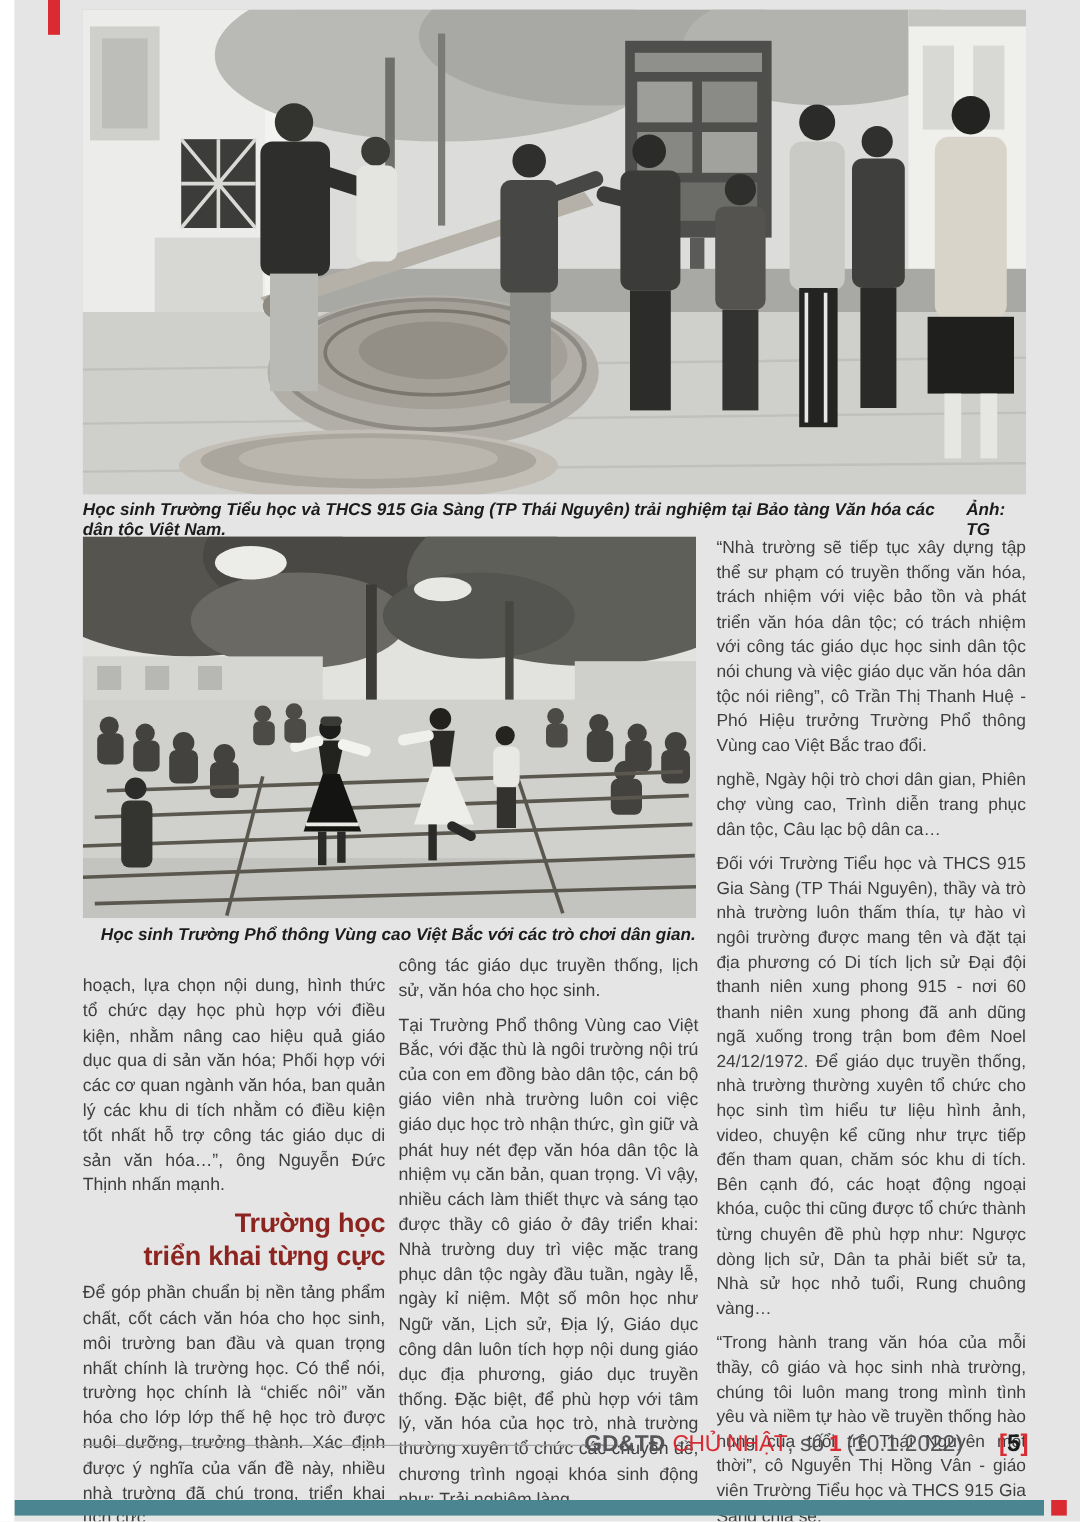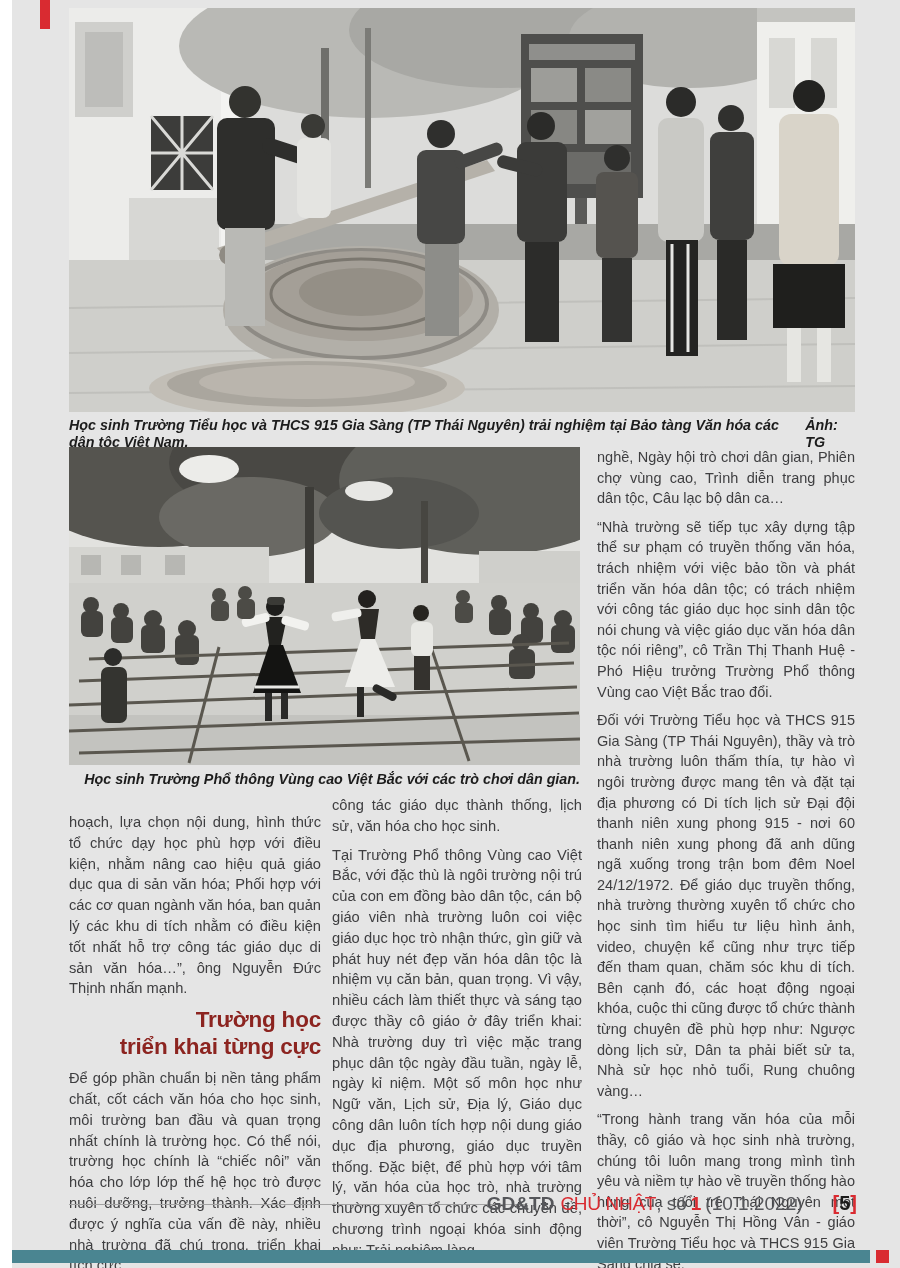--- a/index.html
+++ b/index.html
@@ -15,21 +15,21 @@
   figure{margin:0;}
   .photo{position:absolute; overflow:hidden; background:#d8d8d6;}
   .photo svg{display:block; width:100%; height:100%;}
   .photo1{left:57px; top:8px; width:786px; height:404px;}
   .photo2{left:57px; top:447px; width:511px; height:318px;}
 
   .cap{
     position:absolute; font-style:italic; font-weight:bold; font-size:14.3px; line-height:17px; color:#1c1c1c;
   }
   .cap1{left:57px; top:417px; width:786px; display:flex; justify-content:space-between;}
-  .cap2{left:57px; top:771px; width:511px;text-align:right;}
+  .cap2{left:72px; top:771px; width:511px;}
 
   .col{position:absolute; text-align:justify; font-size:14.7px; line-height:20.8px; color:#3e3e40;}
   .col p{margin:0 0 8px 0;}
   .col-left{left:57px; top:812px; width:252px;}
   .col-mid{left:320px; top:795px; width:250px;}
   .col-right{left:585px; top:447px; width:258px; font-size:14.5px; line-height:20.6px;}
 
   .subhead{
     margin:6px 0 8px 0; font-size:22.5px; line-height:26.5px; font-weight:bold; letter-spacing:-0.2px;
     color:var(--heading_red,#8c2420); text-align:right;
@@ -237,27 +237,27 @@
 
   <div class="cap cap2">Học sinh Trường Phổ thông Vùng cao Việt Bắc với các trò chơi dân gian.</div>
 
   <div class="col col-left">
     <p>hoạch, lựa chọn nội dung, hình thức tổ chức dạy học phù hợp với điều kiện, nhằm nâng cao hiệu quả giáo dục qua di sản văn hóa; Phối hợp với các cơ quan ngành văn hóa, ban quản lý các khu di tích nhằm có điều kiện tốt nhất hỗ trợ công tác giáo dục di sản văn hóa…”, ông Nguyễn Đức Thịnh nhấn mạnh.</p>
     <h2 class="subhead"><span>Trường học</span><br><span>triển khai từng cực</span></h2>
     <p>Để góp phần chuẩn bị nền tảng phẩm chất, cốt cách văn hóa cho học sinh, môi trường ban đầu và quan trọng nhất chính là trường học. Có thể nói, trường học chính là “chiếc nôi” văn hóa cho lớp lớp thế hệ học trò được nuôi dưỡng, trưởng thành. Xác định được ý nghĩa của vấn đề này, nhiều nhà trường đã chú trọng, triển khai tích cực</p>
   </div>
 
   <div class="col col-mid">
-    <p>công tác giáo dục thành thống, lịch sử, văn hóa cho học sinh.</p>
+    <p>công tác giáo dục truyền thống, lịch sử, văn hóa cho học sinh.</p>
     <p>Tại Trường Phổ thông Vùng cao Việt Bắc, với đặc thù là ngôi trường nội trú của con em đồng bào dân tộc, cán bộ giáo viên nhà trường luôn coi việc giáo dục học trò nhận thức, gìn giữ và phát huy nét đẹp văn hóa dân tộc là nhiệm vụ căn bản, quan trọng. Vì vậy, nhiều cách làm thiết thực và sáng tạo được thầy cô giáo ở đây triển khai: Nhà trường duy trì việc mặc trang phục dân tộc ngày đầu tuần, ngày lễ, ngày kỉ niệm. Một số môn học như Ngữ văn, Lịch sử, Địa lý, Giáo dục công dân luôn tích hợp nội dung giáo dục địa phương, giáo dục truyền thống. Đặc biệt, để phù hợp với tâm lý, văn hóa của học trò, nhà trường thường xuyên tổ chức các chuyên đề, chương trình ngoại khóa sinh động như: Trải nghiệm làng</p>
   </div>
 
   <div class="col col-right">
+    <p>“Nhà trường sẽ tiếp tục xây dựng tập thể sư phạm có truyền thống văn hóa, trách nhiệm với việc bảo tồn và phát triển văn hóa dân tộc; có trách nhiệm với công tác giáo dục học sinh dân tộc nói chung và việc giáo dục văn hóa dân tộc nói riêng”, cô Trần Thị Thanh Huệ - Phó Hiệu trưởng Trường Phổ thông Vùng cao Việt Bắc trao đổi.</p>
     <p>nghề, Ngày hội trò chơi dân gian, Phiên chợ vùng cao, Trình diễn trang phục dân tộc, Câu lạc bộ dân ca…</p>
-    <p>“Nhà trường sẽ tiếp tục xây dựng tập thể sư phạm có truyền thống văn hóa, trách nhiệm với việc bảo tồn và phát triển văn hóa dân tộc; có trách nhiệm với công tác giáo dục học sinh dân tộc nói chung và việc giáo dục văn hóa dân tộc nói riêng”, cô Trần Thị Thanh Huệ - Phó Hiệu trưởng Trường Phổ thông Vùng cao Việt Bắc trao đổi.</p>
     <p>Đối với Trường Tiểu học và THCS 915 Gia Sàng (TP Thái Nguyên), thầy và trò nhà trường luôn thấm thía, tự hào vì ngôi trường được mang tên và đặt tại địa phương có Di tích lịch sử Đại đội thanh niên xung phong 915 - nơi 60 thanh niên xung phong đã anh dũng ngã xuống trong trận bom đêm Noel 24/12/1972. Để giáo dục truyền thống, nhà trường thường xuyên tổ chức cho học sinh tìm hiểu tư liệu hình ảnh, video, chuyện kể cũng như trực tiếp đến tham quan, chăm sóc khu di tích. Bên cạnh đó, các hoạt động ngoại khóa, cuộc thi cũng được tổ chức thành từng chuyên đề phù hợp như: Ngược dòng lịch sử, Dân ta phải biết sử ta, Nhà sử học nhỏ tuổi, Rung chuông vàng…</p>
     <p>“Trong hành trang văn hóa của mỗi thầy, cô giáo và học sinh nhà trường, chúng tôi luôn mang trong mình tình yêu và niềm tự hào về truyền thống hào hùng của tuổi trẻ Thái Nguyên một thời”, cô Nguyễn Thị Hồng Vân - giáo viên Trường Tiểu học và THCS 915 Gia Sàng chia sẻ.</p>
   </div>
 
   <div class="footer-rule"></div>
   <div class="footer">
     <span class="f-brand">GD&amp;TĐ</span><span class="f-ed">CHỦ NHẬT</span><span>, số</span><span class="f-issue">1</span><span>(10.1.2022)</span><span class="f-page"><span class="bracket">[</span><span class="pnum">5</span><span class="bracket">]</span></span>
   </div>
 
   <div class="teal-bar"></div>

